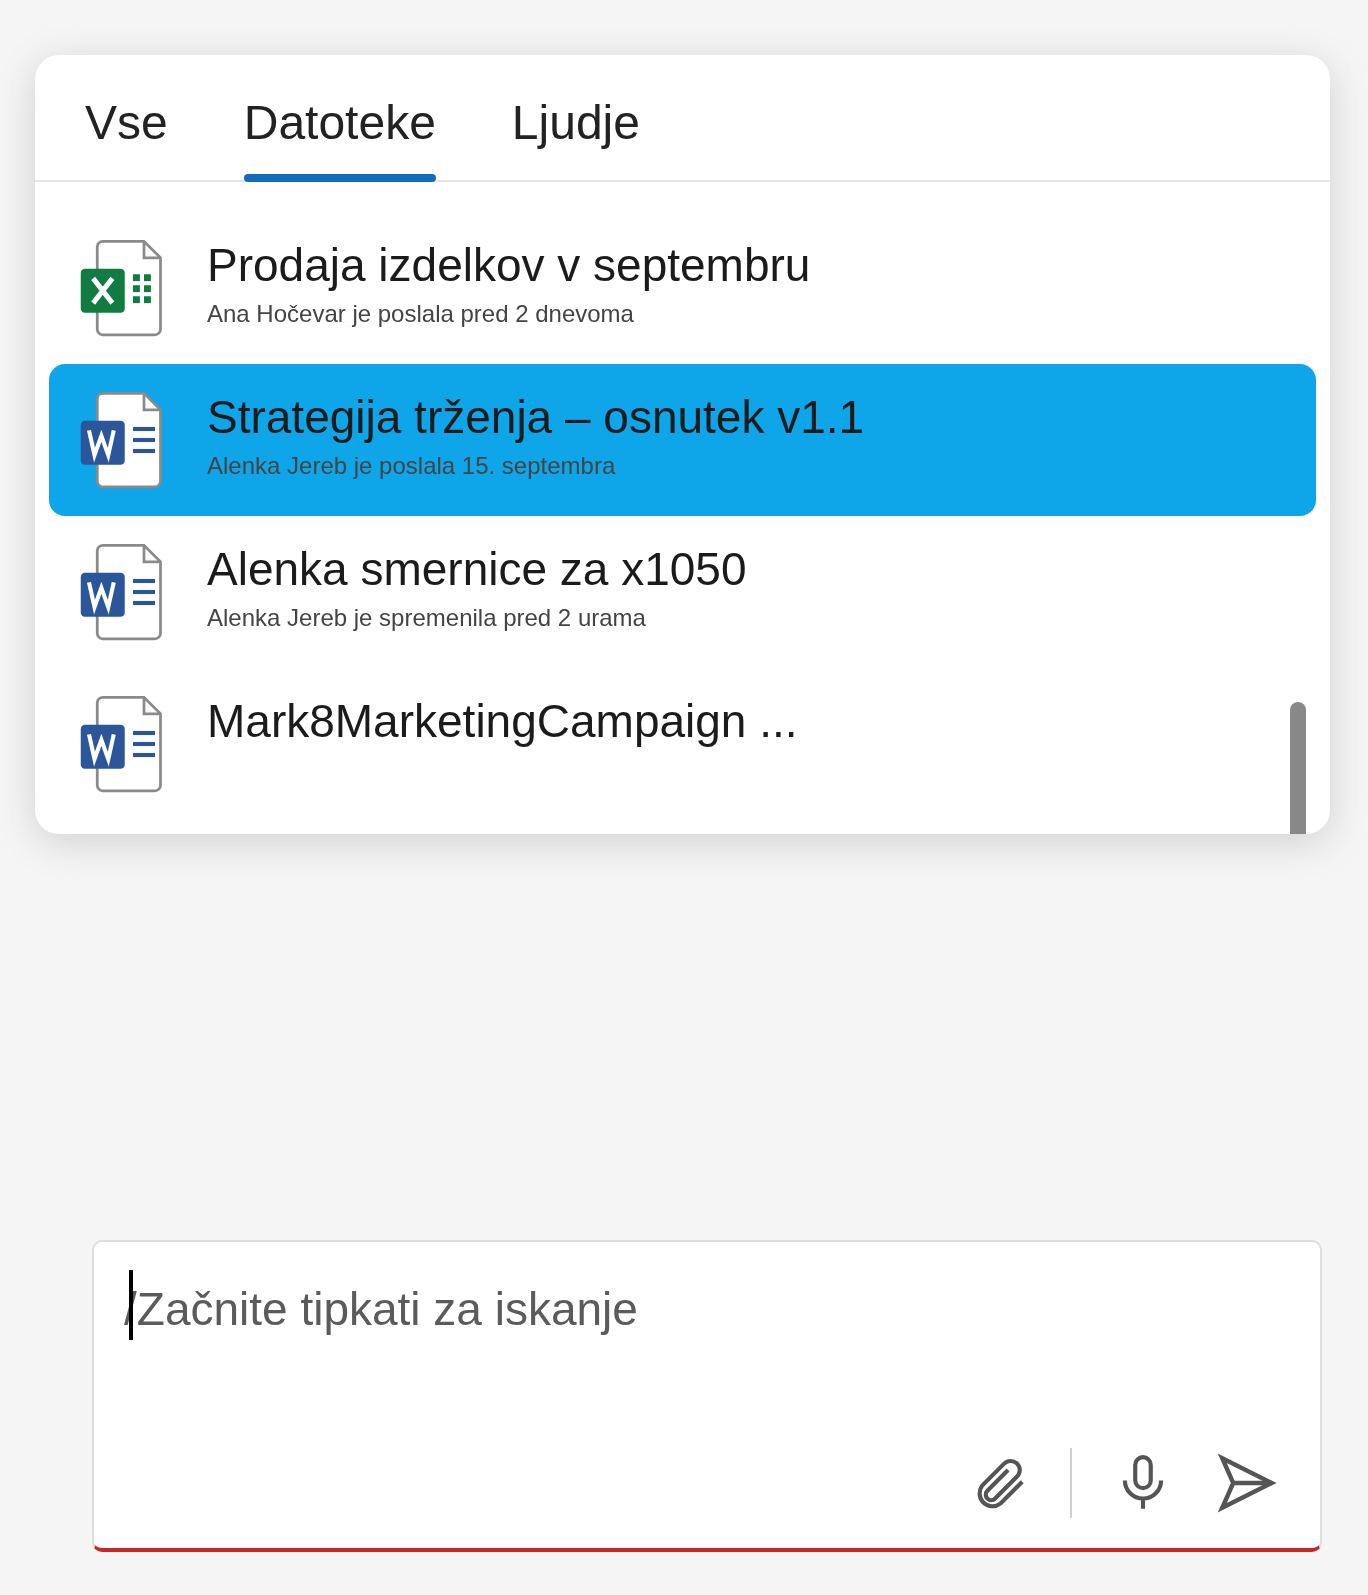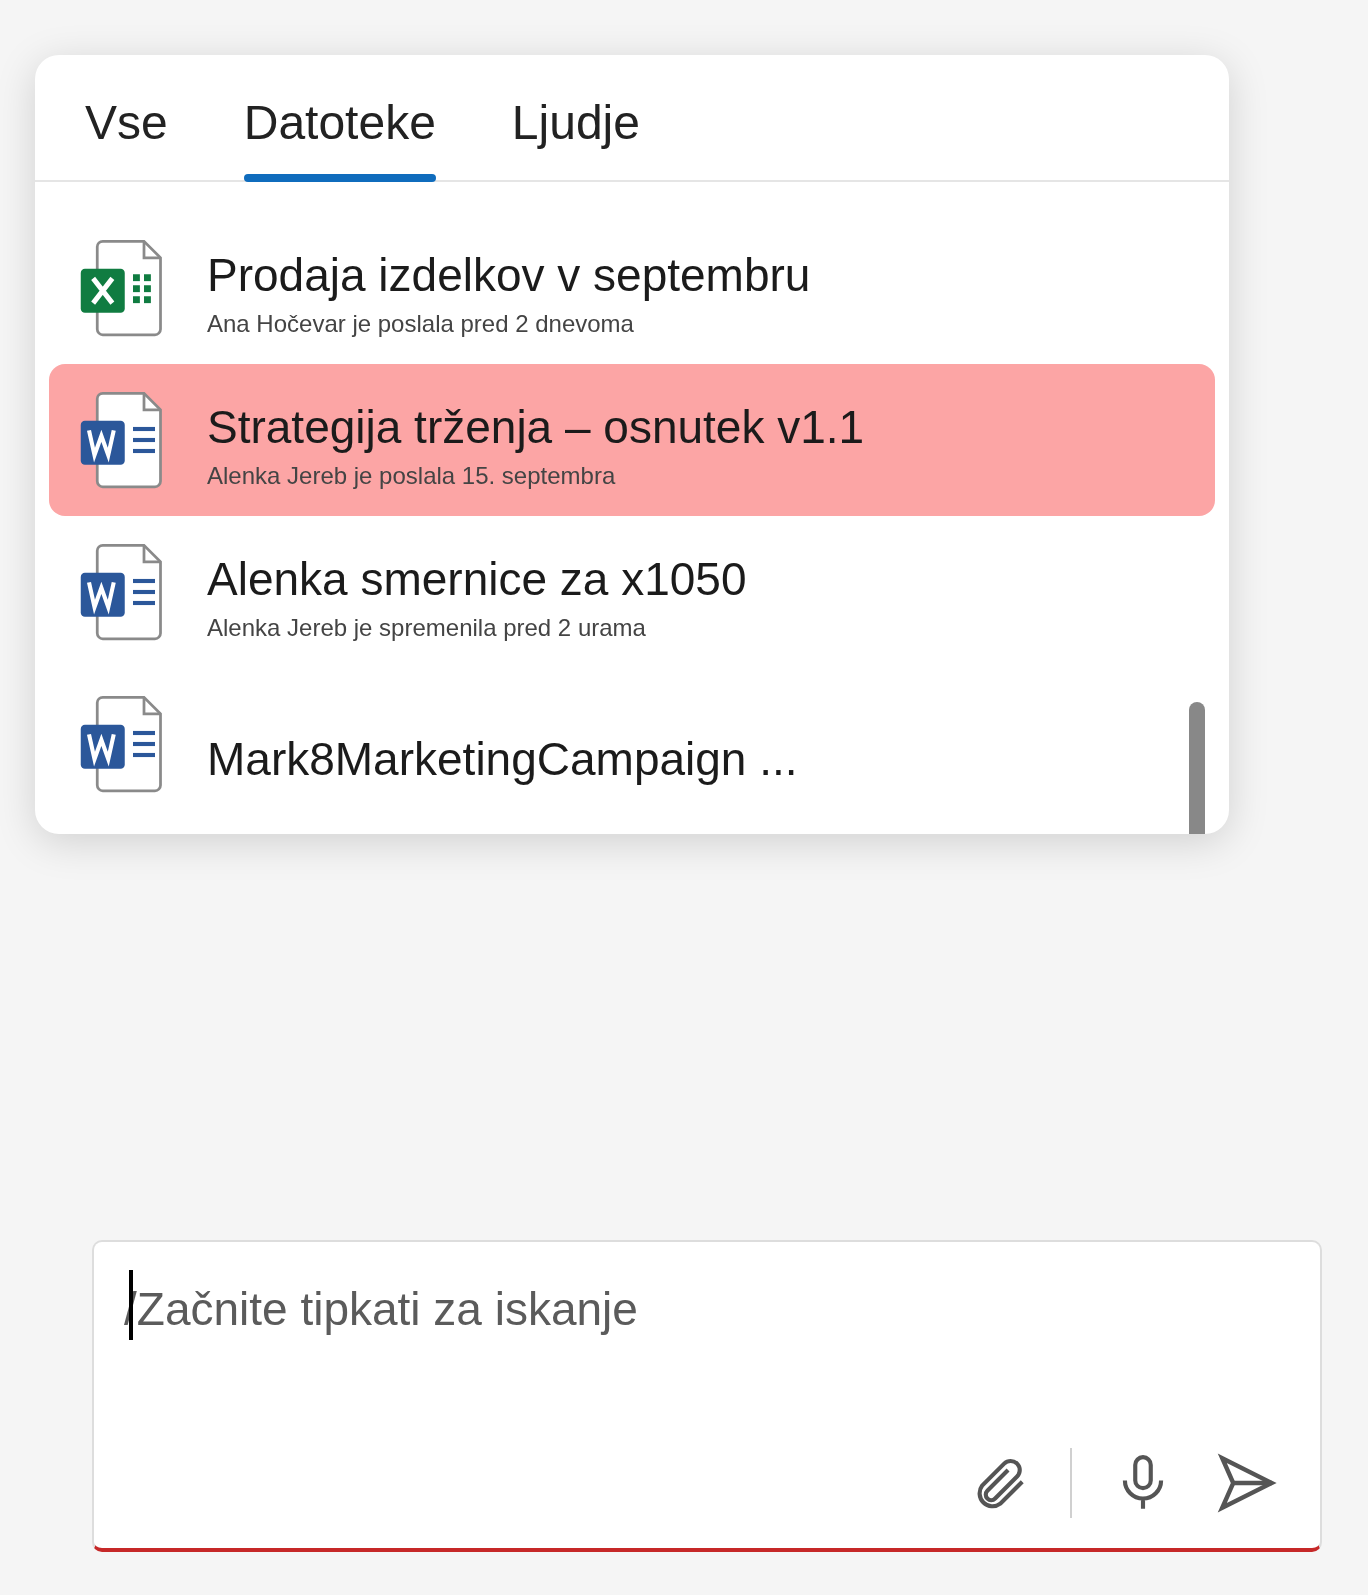--- a/index.html
+++ b/index.html
@@ -7,21 +7,21 @@
       font-family: "Segoe UI", -apple-system, BlinkMacSystemFont, sans-serif;
       background:#f5f5f5;
       width:1368px;
       height:1595px;
       position:relative;
       padding:50px 30px;
     }
     .popup {
       position:absolute;
       top:55px; left:35px;
-      width:1194px;
+      width:1295px;
       background:#fff;
       border-radius:24px;
       box-shadow:0 8px 40px rgba(0,0,0,0.15);
       overflow:hidden;
       z-index:10;
     }
     .tabs {
       display:flex;
       gap:76px;
       padding:40px 50px 0 50px;
@@ -48,27 +48,27 @@
     }
     .scrollbar {
       position:absolute;
       right:24px; top:520px;
       width:16px; height:586px;
       background:#888;
       border-radius:8px;
     }
     .row {
       display:flex;
-      align-items:flex-end;
+      align-items:flex-start;
       gap:40px;
       padding:26px 22px 26px 28px;
       border-radius:16px;
       cursor:pointer;
     }
-    .row.hover { background:#fca5a5; }
+    .row.hover { background:#0ea5e9; }
     .row .icon { flex:0 0 90px; height:100px; display:flex; align-items:center; justify-content:center; }
     .row .txt { flex:1; min-width:0; }
     .row .title {
       font-size:46px;
       color:#1b1b1b;
       white-space:nowrap; overflow:hidden; text-overflow:ellipsis;
       margin-bottom:8px;
     }
     .row .meta {
       font-size:24px;

